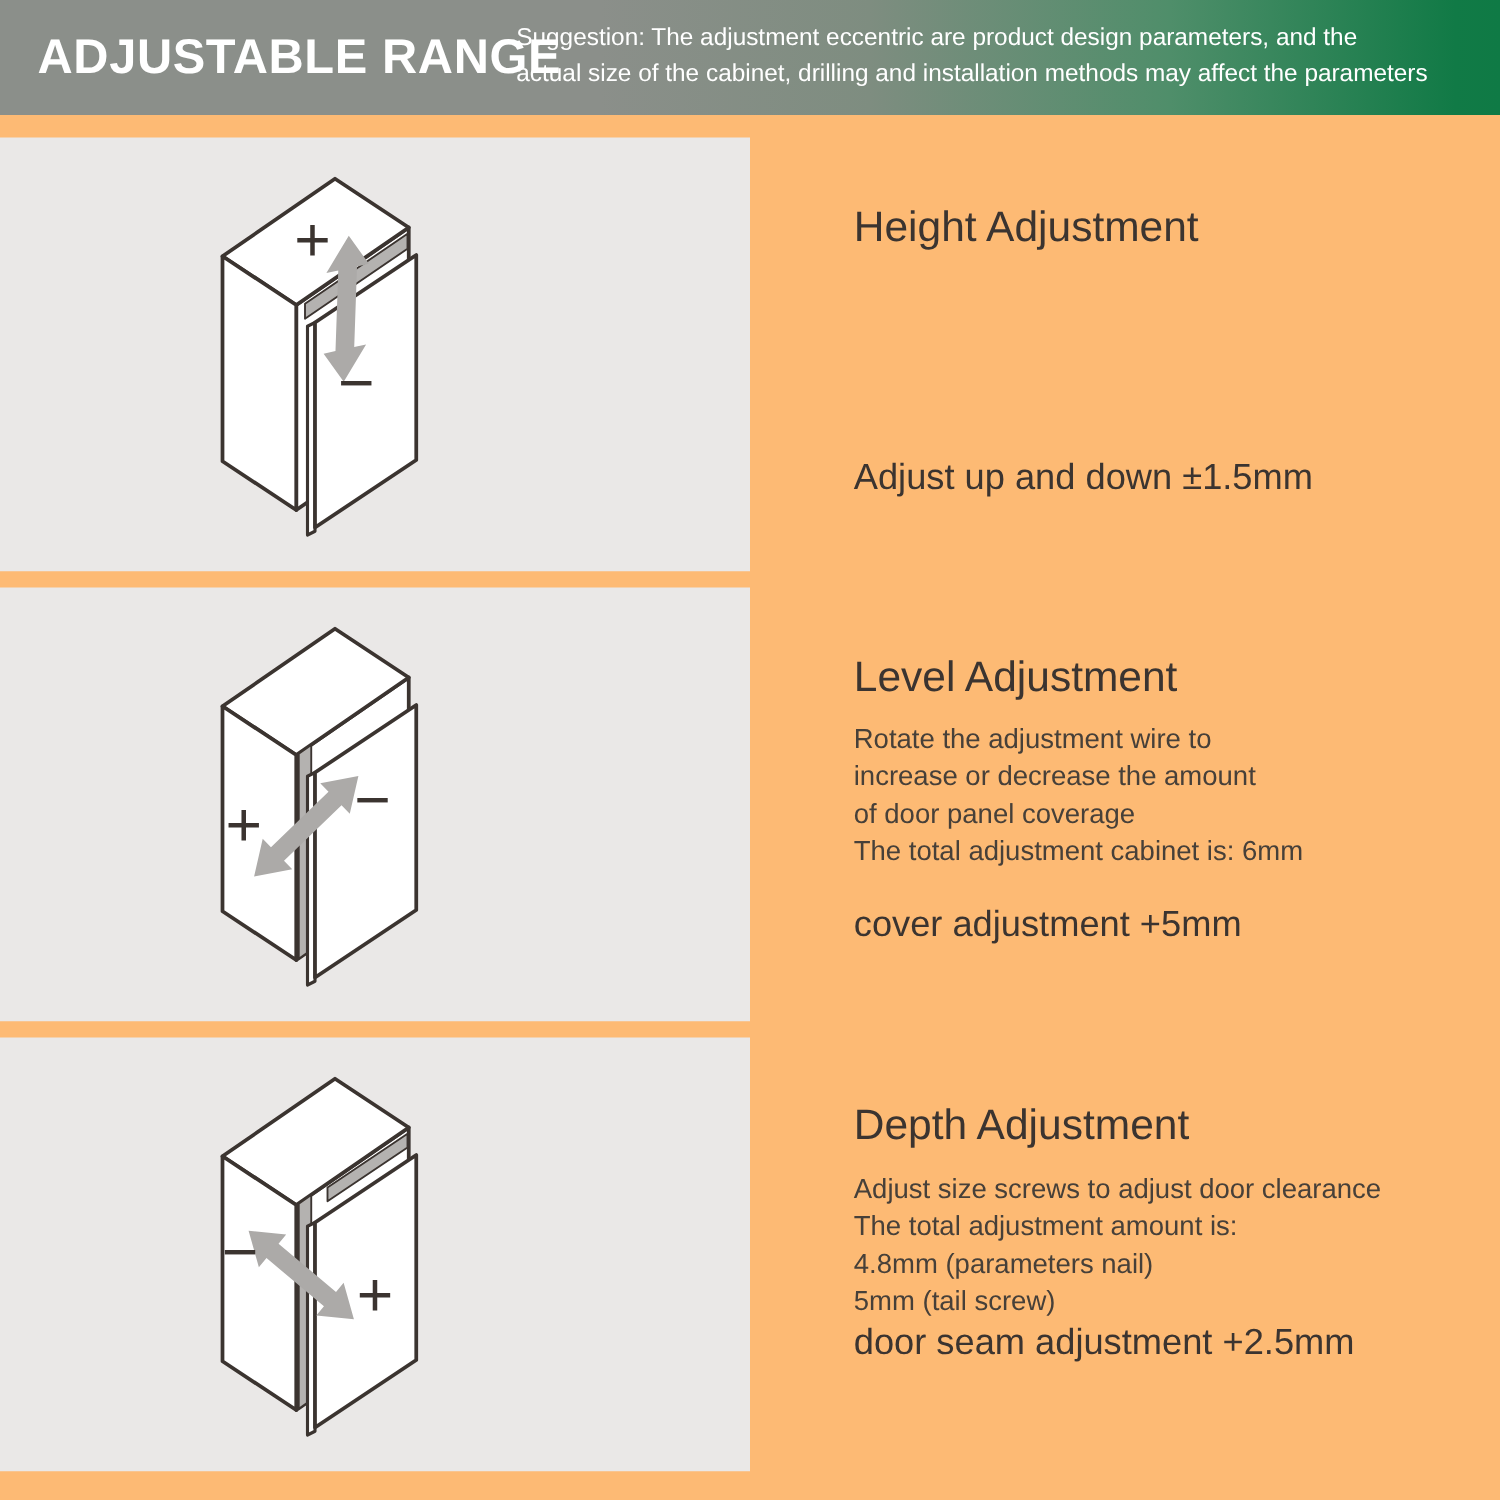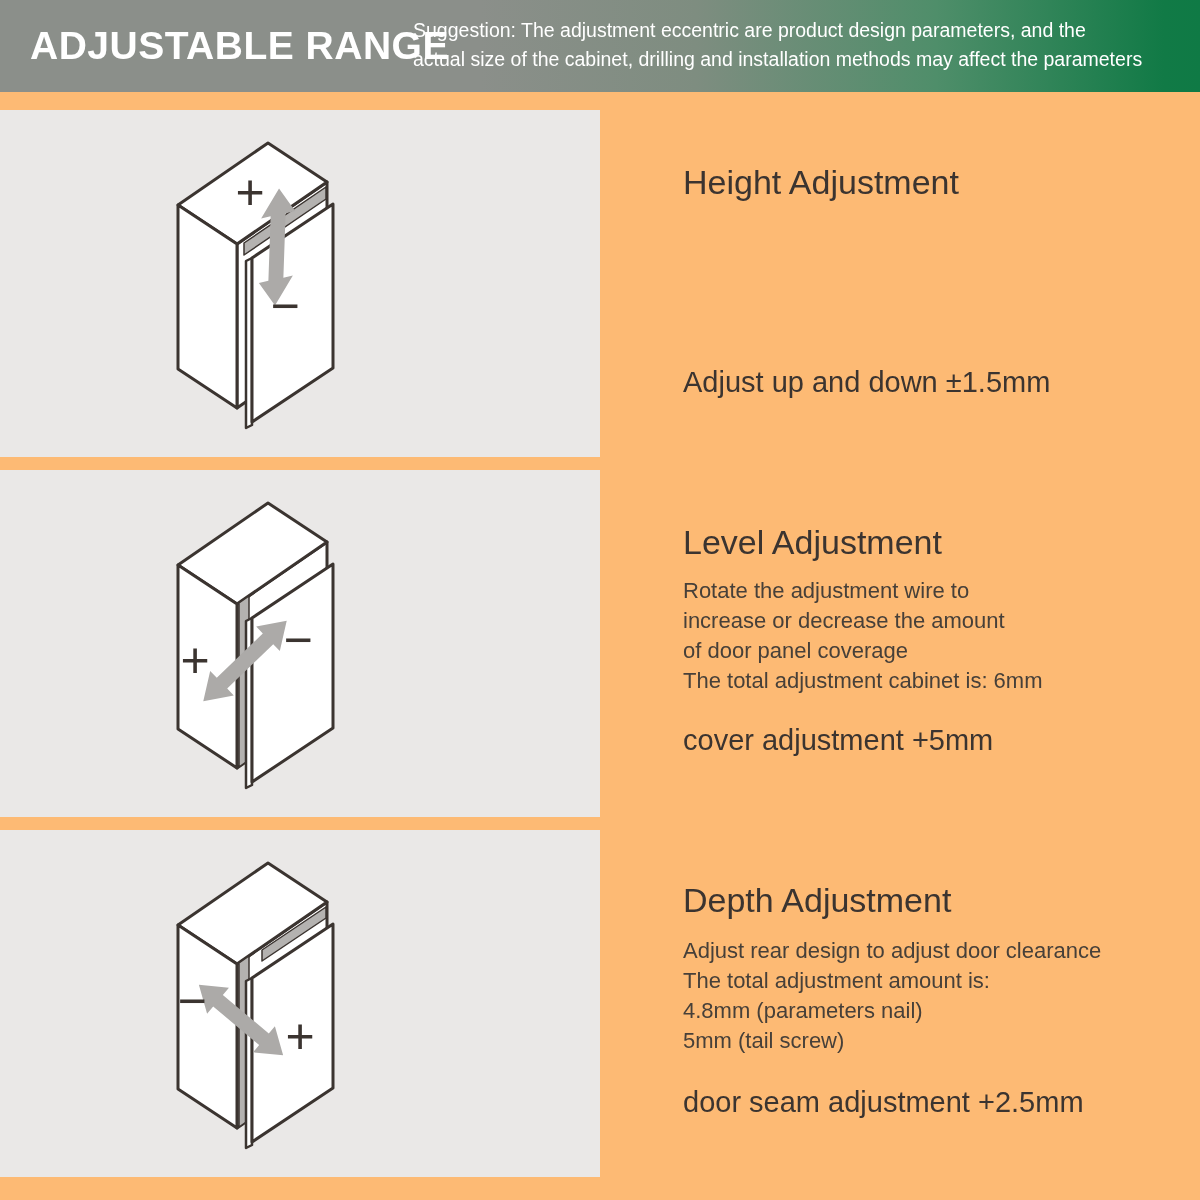--- a/index.html
+++ b/index.html
@@ -102,20 +102,20 @@
       <polygon class="edge" points="246,151 252,148 252,315 246,318"></polygon>
       <polygon class="face" points="252,148 333,94 333,258 252,312"></polygon>
 
       <path class="arrow" transform="translate(241,190) rotate(-50)" d="M0,-55 L17,-30 L7.5,-30 L7.5,30 L17,30 L0,55 L-17,30 L-7.5,30 L-7.5,-30 L-17,-30 Z"></path>
       <text class="sign" x="192" y="188" text-anchor="middle">−</text>
       <text class="sign" x="300" y="223" text-anchor="middle">+</text>
     </svg>
   </div>
   <div class="sec-title" style="top:878px;">Depth Adjustment</div>
   <div class="sec-desc" style="top:936px;">
-    <div>Adjust rear design to adjust door clearance</div>
+    <div>Adjust size screws to adjust door clearance</div>
     <div>The total adjustment amount is:</div>
     <div>4.8mm (parameters nail)</div>
     <div>5mm (tail screw)</div>
   </div>
-  <div class="sec-value" style="top:1082px;">door seam adjustment +2.5mm</div>
+  <div class="sec-value" style="top:1054px;">door seam adjustment +2.5mm</div>
 
 </div>
 
 </body></html>

